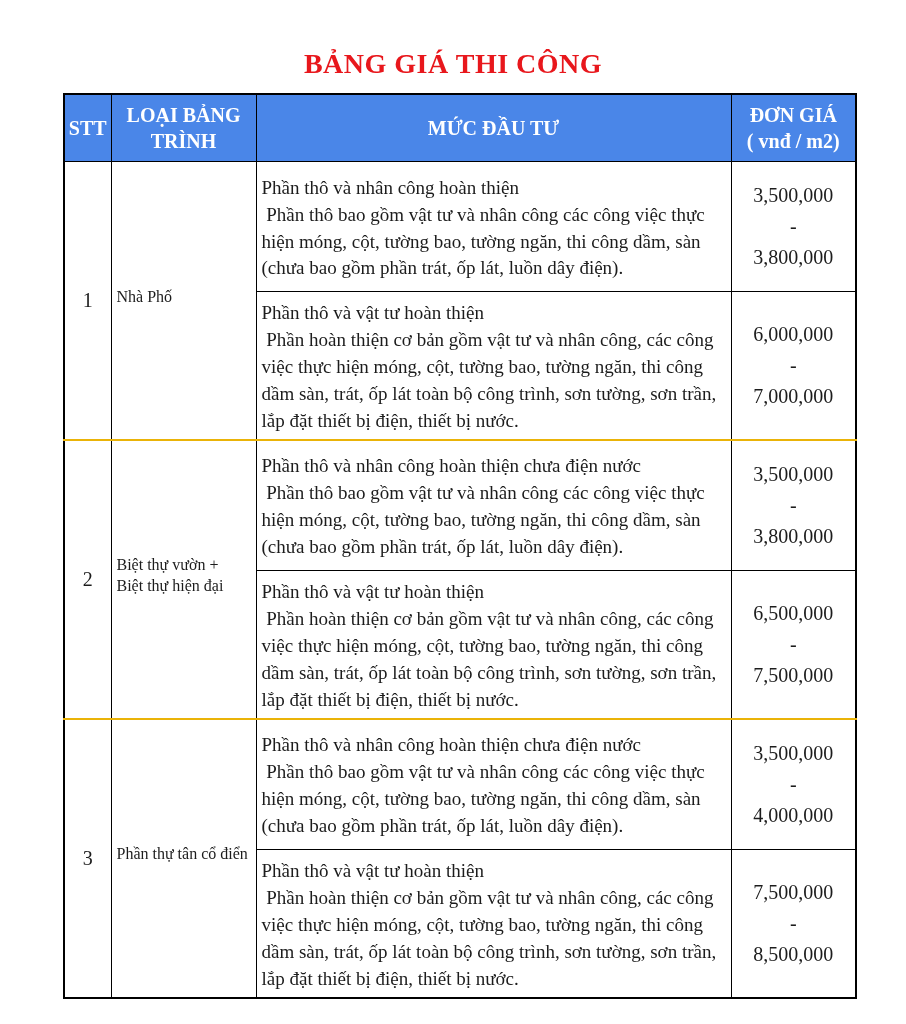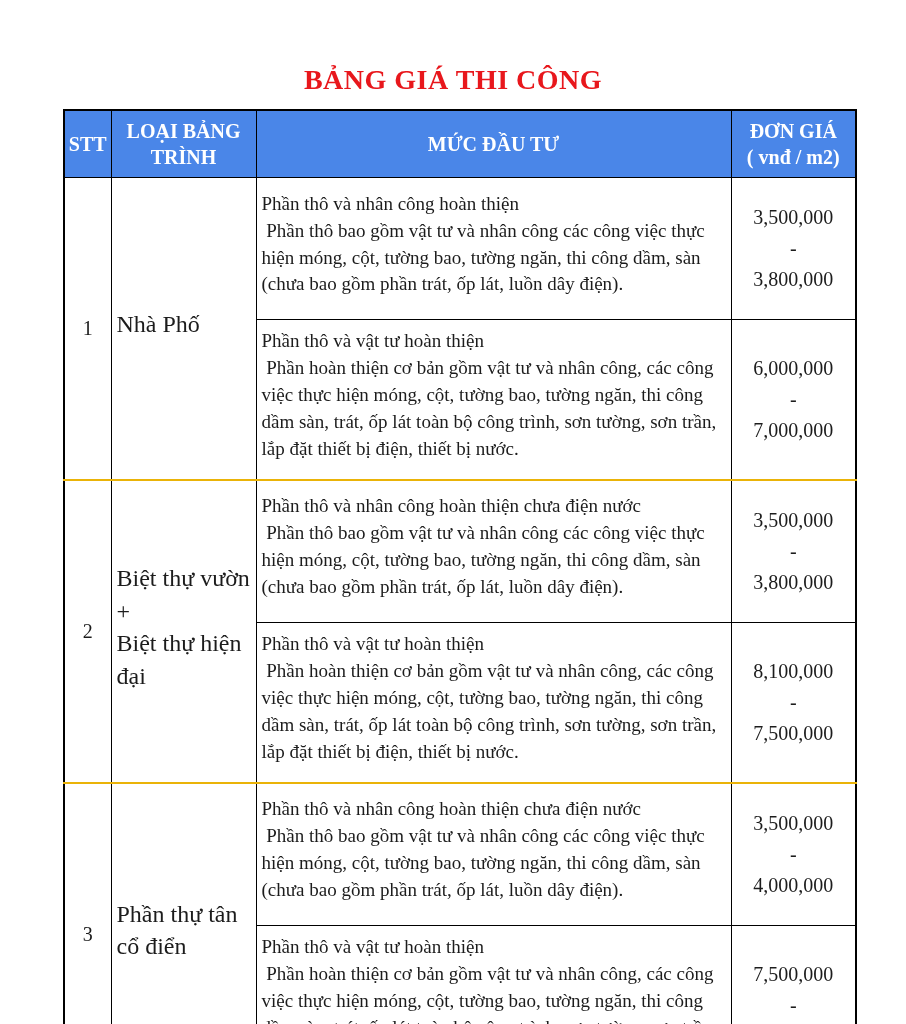--- a/index.html
+++ b/index.html
@@ -11,21 +11,21 @@
   }
   .page {
     position: relative;
     width: 906px;
     height: 1024px;
     background: #ffffff;
     overflow: hidden;
   }
   .title {
     margin: 0;
-    padding-top: 64px;
+    padding-top: 48px;
     text-align: center;
     color: #e8171c;
     font-size: 28px;
     font-weight: bold;
     letter-spacing: 0.5px;
   }
   table.price-table {
     border-collapse: collapse;
     table-layout: fixed;
     margin: 13px 0 12px 63px;
@@ -54,29 +54,29 @@
     border: 1px solid #000000;
     color: #1c1c1c;
     vertical-align: middle;
     background: #ffffff;
   }
   td.stt-cell {
     text-align: center;
     font-size: 20px;
   }
   td.type-cell {
-    font-size: 24px;
+    font-size: 16px;
     padding: 2px 2px 10px 5px;
     text-align: left;
     line-height: 1.35;
   }
   td.desc-cell {
     font-size: 19px;
     line-height: 1.42;
-    padding: 8px 4px 16px 5px;
+    padding: 8px 4px 4px 5px;
     white-space: pre-wrap;
     height: 117px;
     text-align: left;
   }
   td.price-cell {
     text-align: center;
     font-size: 20px;
     white-space: pre-line;
     line-height: 1.55;
     padding: 17px;
@@ -130,21 +130,21 @@
         <td class="type-cell" rowspan="2" style="white-space: pre-line;">Biệt thự vườn +
 Biệt thự hiện đại</td>
         <td class="desc-cell">Phần thô và nhân công hoàn thiện chưa điện nước
  Phần thô bao gồm vật tư và nhân công các công việc thực hiện móng, cột, tường bao, tường ngăn, thi công dầm, sàn (chưa bao gồm phần trát, ốp lát, luồn dây điện).</td>
         <td class="price-cell">3,500,000 -
 3,800,000</td>
       </tr>
       <tr>
         <td class="desc-cell">Phần thô và vật tư hoàn thiện
  Phần hoàn thiện cơ bản gồm vật tư và nhân công, các công việc thực hiện móng, cột, tường bao, tường ngăn, thi công dầm sàn, trát, ốp lát toàn bộ công trình, sơn tường, sơn trần, lắp đặt thiết bị điện, thiết bị nước.</td>
-        <td class="price-cell">8,100,000 -
+        <td class="price-cell">6,500,000 -
 7,500,000</td>
       </tr>
 
       <tr class="group-start">
         <td class="stt-cell" rowspan="2">3</td>
         <td class="type-cell" rowspan="2">Phần thự tân cổ điển</td>
         <td class="desc-cell">Phần thô và nhân công hoàn thiện chưa điện nước
  Phần thô bao gồm vật tư và nhân công các công việc thực hiện móng, cột, tường bao, tường ngăn, thi công dầm, sàn (chưa bao gồm phần trát, ốp lát, luồn dây điện).</td>
         <td class="price-cell">3,500,000 -
 4,000,000</td>

